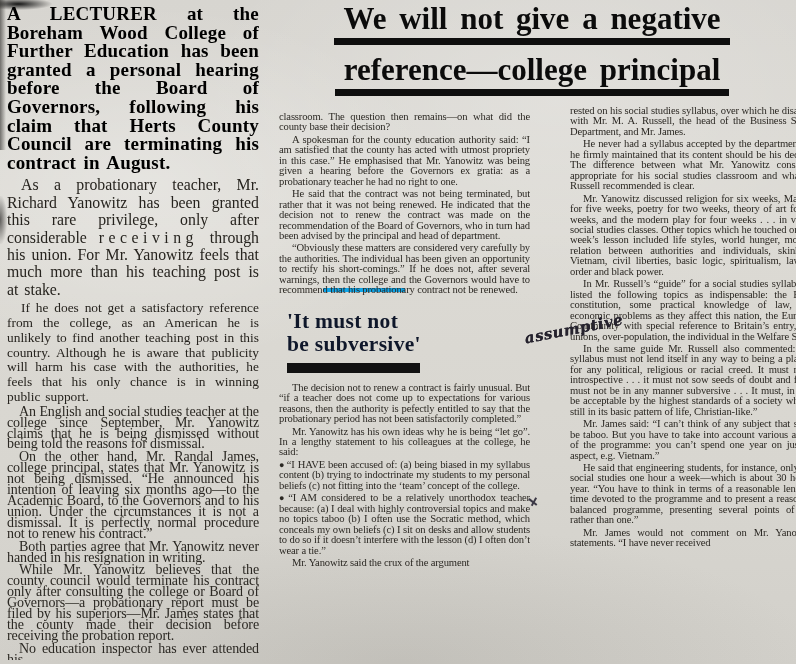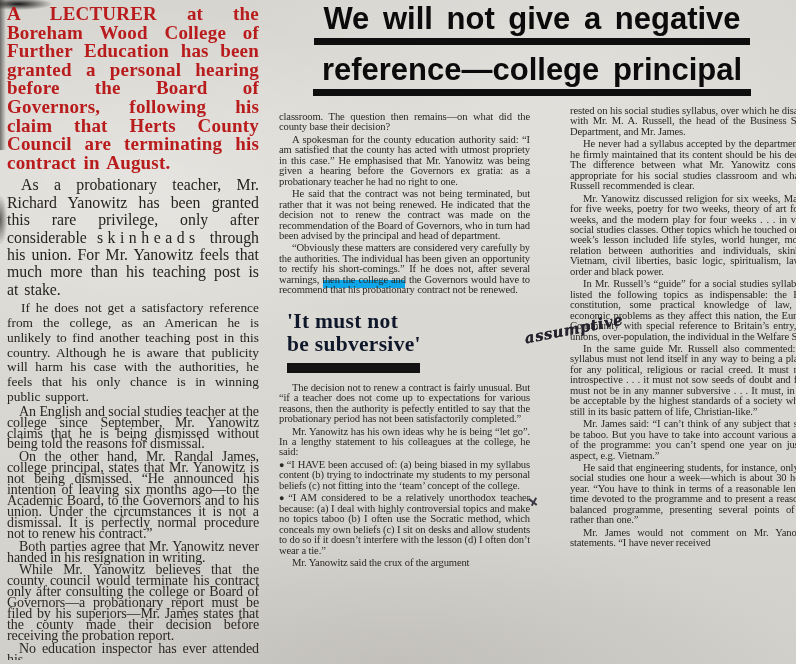--- a/index.html
+++ b/index.html
@@ -31,21 +31,21 @@
     position: absolute; left: 0; top: 196px; width: 7px; height: 48px;
     background: radial-gradient(ellipse at 0% 50%, rgba(25,24,22,0.65), rgba(25,24,22,0) 75%);
   }
 
   
   .headline { position: absolute; left: 272px; top: 4px; width: 520px; }
   .hl-row { text-align: center; }
   .hl-row + .hl-row { margin-top: 10px; }
   .hl-line {
     display: inline-block;
-    font-family: Liberation Sans, sans-serif;
+    font-family: Liberation Serif, serif;
     font-weight: bold;
     font-size: 31px;
     line-height: 30px;
     letter-spacing: 0px;
     word-spacing: 5px;
     color: #0b0b0b;
     border-bottom: 7px solid #0e0e0e;
     padding: 0 9px 4px 9px;
   }
 
@@ -56,21 +56,21 @@
   .col-left  { left: 7px;  top: 5px;   width: 252px; height: 655px; }
   .col-mid   { left: 279px; top: 112px; width: 251px; height: 548px; }
   .col-right { left: 570px; top: 106px; width: 251px; height: 554px; }
 
   .lead {
     font-weight: bold;
     font-size: 19px;
     line-height: 18.6px;
     word-spacing: 2.5px;
     letter-spacing: 0.2px;
-    color: #b91c1c;
+    color: #000000;
   }
   .p-lg { font-size: 15.8px; line-height: 17.4px; word-spacing: 2px; margin-top: 4px !important; text-indent: 14px; }
   .p-md { font-size: 13.4px; line-height: 14.8px; word-spacing: 1.5px; margin-top: 3px !important; text-indent: 14px; }
   .p-sm { font-size: 14px; line-height: 10.9px; letter-spacing: -0.1px; margin-top: 2px !important; text-indent: 12px; color: #2b2823; }
   .col-left .p-sm:first-of-type { margin-top: 4px !important; }
 
   .col-mid p, .col-right p {
     font-size: 10.6px;
     line-height: 10.45px;
     letter-spacing: -0.15px;
@@ -78,22 +78,22 @@
     margin-top: 2px !important;
     text-indent: 13px;
   }
   .col-mid p.no-indent, .col-right p.no-indent { text-indent: 0; margin-top: 0 !important; }
   .col-mid p.bullet, .col-mid p.bullet { text-indent: 0; }
   .bullet-glyph { font-size: 9px; padding-right: 2px; }
 
   .spaced { letter-spacing: 4.5px; }
 
   .pen-underline {
-    border-bottom: 8px solid #0ea5e9;
-    padding-bottom: 6px;
+    border-bottom: 4px solid #0ea5e9;
+    padding-bottom: 14px;
   }
 
   
   .subhead { margin: 14px 0 10px 8px; }
   .subhead-line {
     font-family: "Liberation Serif", serif;
     font-weight: bold;
     font-size: 21.5px;
     line-height: 23px;
     letter-spacing: 0.3px;
@@ -138,21 +138,21 @@
   <div class="hl-row">
     <span class="hl-line">We will not give a negative</span>
   </div>
   <div class="hl-row">
     <span class="hl-line">reference—college principal</span>
   </div>
 </div>
 
 <div class="col col-left">
   <p class="lead">A LECTURER at the Boreham Wood College of Further Education has been granted a personal hearing before the Board of Governors, following his claim that Herts County Council are terminating his contract in August.</p>
-  <p class="p-lg"><span>As a probationary teacher, Mr. Richard Yanowitz has been granted this rare privilege, only after considerable </span><span class="spaced">skinheads</span><span> through his union. For Mr. Yanowitz feels that much more than his teaching post is at stake.</span></p>
+  <p class="p-lg"><span>As a probationary teacher, Mr. Richard Yanowitz has been granted this rare privilege, only after considerable </span><span class="spaced">receiving</span><span> through his union. For Mr. Yanowitz feels that much more than his teaching post is at stake.</span></p>
   <p class="p-md">If he does not get a satisfactory reference from the college, as an American he is unlikely to find another teaching post in this country. Although he is aware that publicity will harm his case with the authorities, he feels that his only chance is in winning public support.</p>
   <p class="p-sm">An English and social studies teacher at the college since September, Mr. Yanowitz claims that he is being dismissed without being told the reasons for dismissal.</p>
   <p class="p-sm">On the other hand, Mr. Randal James, college principal, states that Mr. Yanowitz is not being dismissed. “He announced his intention of leaving six months ago—to the Academic Board, to the Governors and to his union. Under the circumstances it is not a dismissal. It is perfectly normal procedure not to renew his contract.”</p>
   <p class="p-sm">Both parties agree that Mr. Yanowitz never handed in his resignation in writing.</p>
   <p class="p-sm">While Mr. Yanowitz believes that the county council would terminate his contract only after consulting the college or Board of Governors—a probationary report must be filed by his superiors—Mr. James states that the county made their decision before receiving the probation report.</p>
   <p class="p-sm">No education inspector has ever attended his</p>
 </div>
 
 <div class="col col-mid">
   <p class="no-indent">classroom. The question then remains—on what did the county base their decision?</p>

